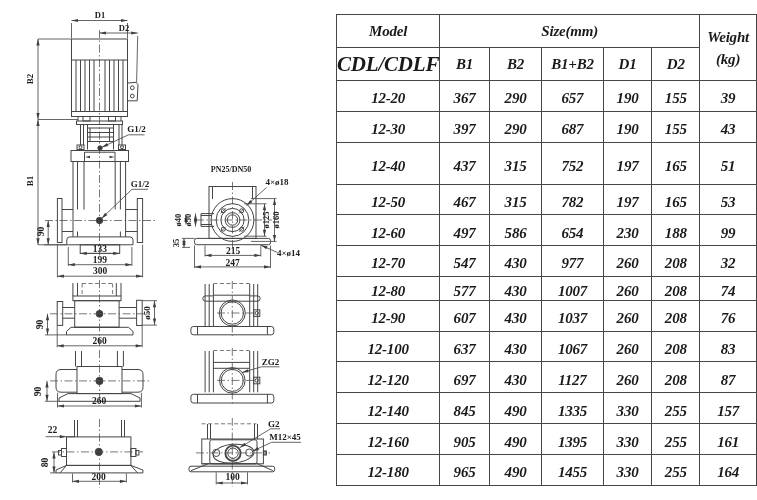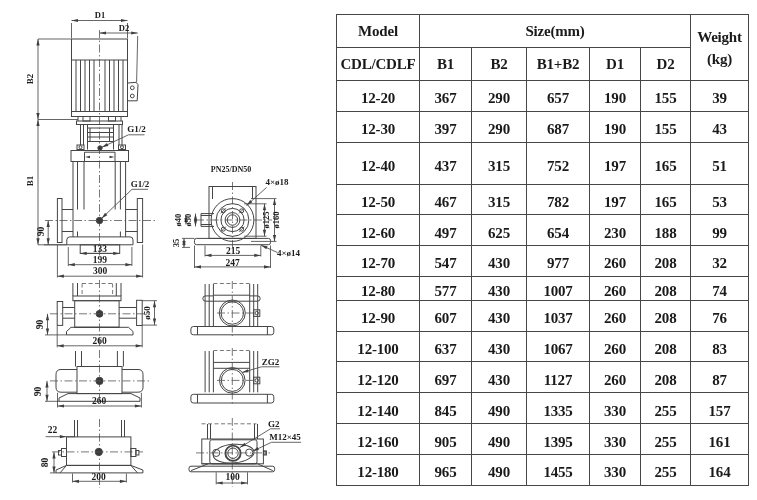--- a/index.html
+++ b/index.html
@@ -1,18 +1,18 @@
 <!DOCTYPE html>
 <html><head>
 <meta charset="utf-8">
 <style>
 html,body{margin:0;padding:0;}
 body{width:757px;height:500px;background:#fff;position:relative;overflow:hidden;
   font-family:"Liberation Serif",serif;}
-#tbl{position:absolute;left:336px;top:14px;}
+#tbl{position:absolute;left:336px;top:14px;font-style:italic;}
 table{border-collapse:collapse;table-layout:fixed;}
 td{border:1px solid #464646;text-align:center;vertical-align:middle;
   font-weight:bold;font-size:15px;color:#1a1a1a;padding:0;letter-spacing:-0.2px;}
 tr.dr td{padding-top:6px;}
 #draw{position:absolute;left:0;top:0;}
 </style>
 </head>
 <body>
 <div id="tbl">
 <table>
@@ -25,21 +25,21 @@
         <col style="width:50px">
 <col style="width:58px">
 </colgroup>
 <tbody>
         <tr style="height:33px">
           <td>Model</td>
           <td colspan="5">Size(mm)</td>
           <td rowspan="2" style="line-height:22px">Weight<br>(kg)</td>
         </tr>
 <tr style="height:33px">
-          <td style="font-size:15px">CDL/CDLF</td>
+          <td style="font-size:21px">CDL/CDLF</td>
           <td>B1</td>
           <td>B2</td>
           <td>B1+B2</td>
           <td>D1</td>
           <td>D2</td>
         </tr>
 <tr class="dr" style="height:30.77px">
           <td>12-20</td>
           <td>367</td>
           <td>290</td>
@@ -71,21 +71,21 @@
           <td>467</td>
           <td>315</td>
           <td>782</td>
           <td>197</td>
           <td>165</td>
           <td>53</td>
         </tr>
 <tr class="dr" style="height:30.77px">
           <td>12-60</td>
           <td>497</td>
-          <td>625</td>
+          <td>586</td>
           <td>654</td>
           <td>230</td>
           <td>188</td>
           <td>99</td>
         </tr>
 <tr class="dr" style="height:30.77px">
           <td>12-70</td>
           <td>547</td>
           <td>430</td>
           <td>977</td>

